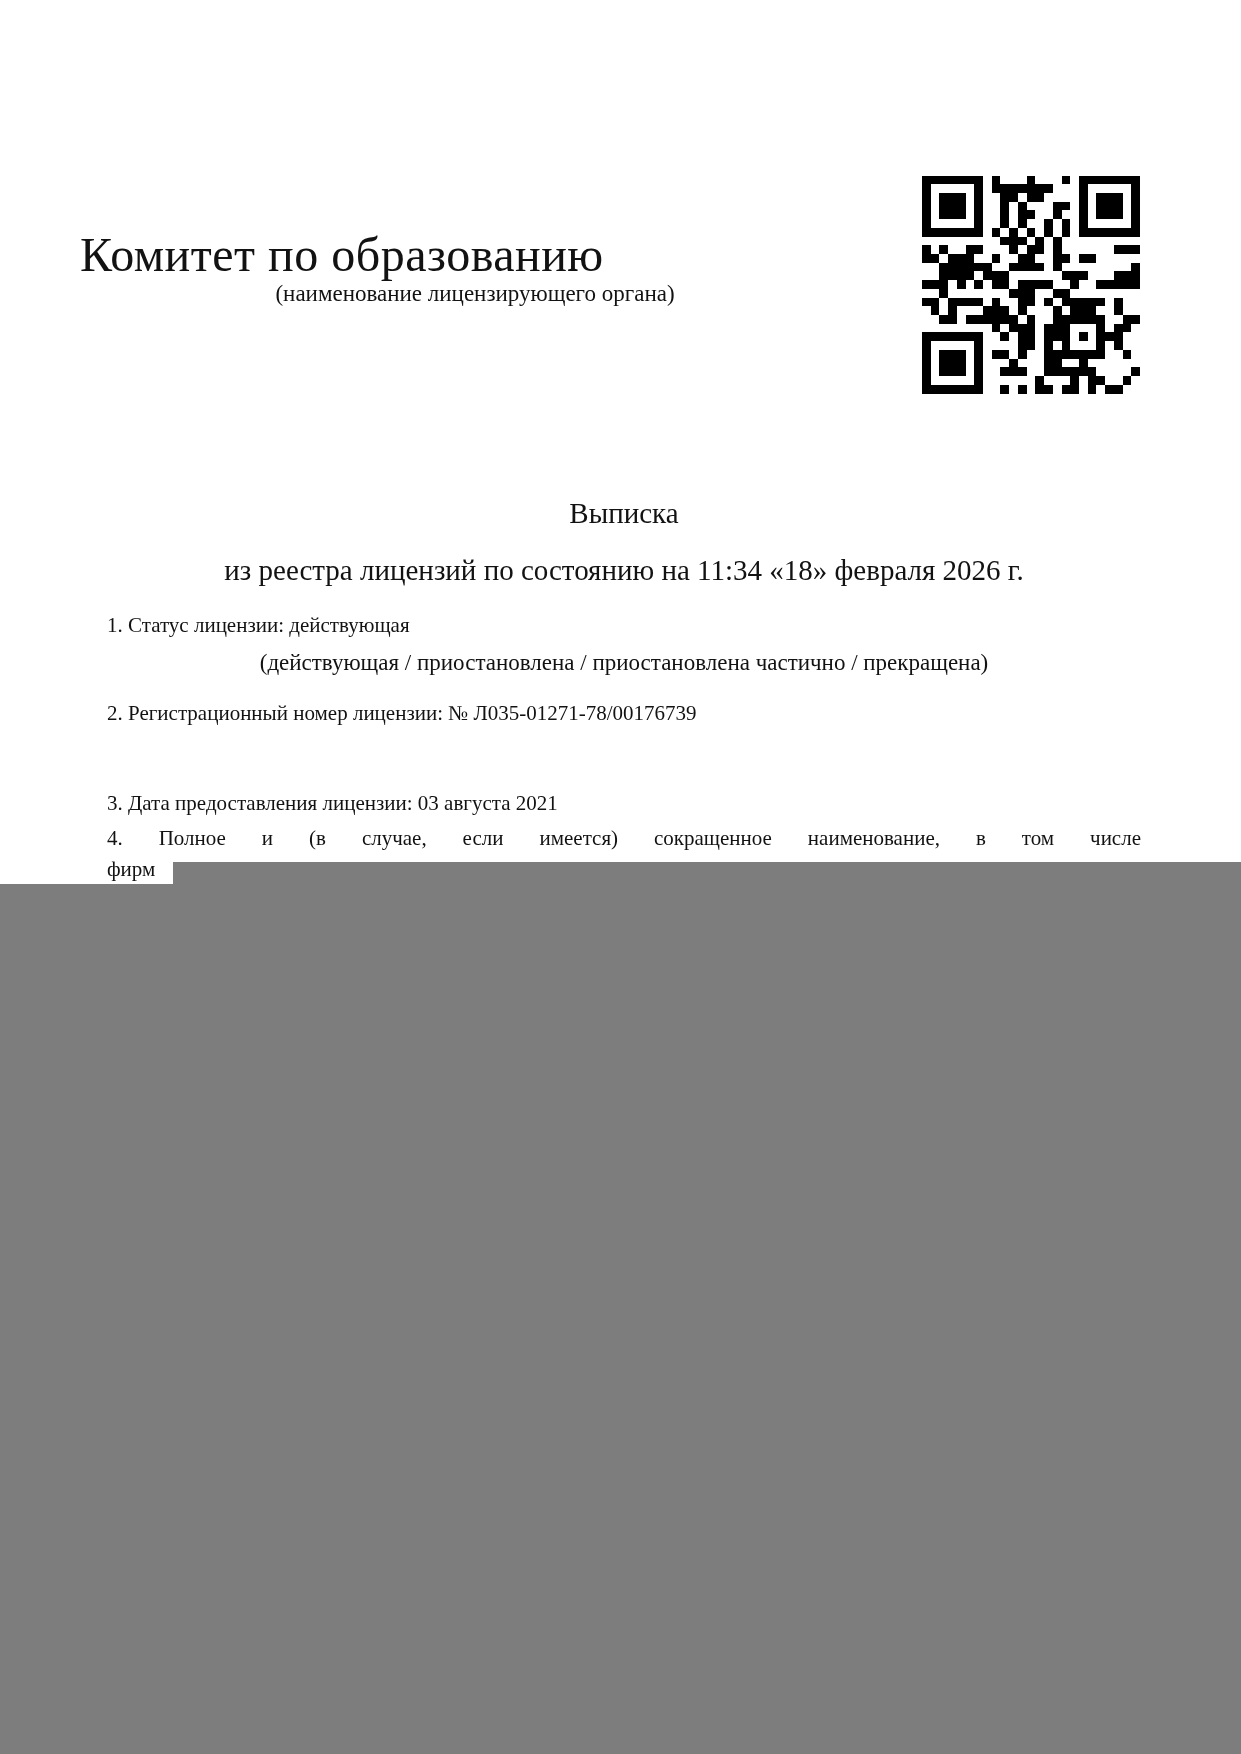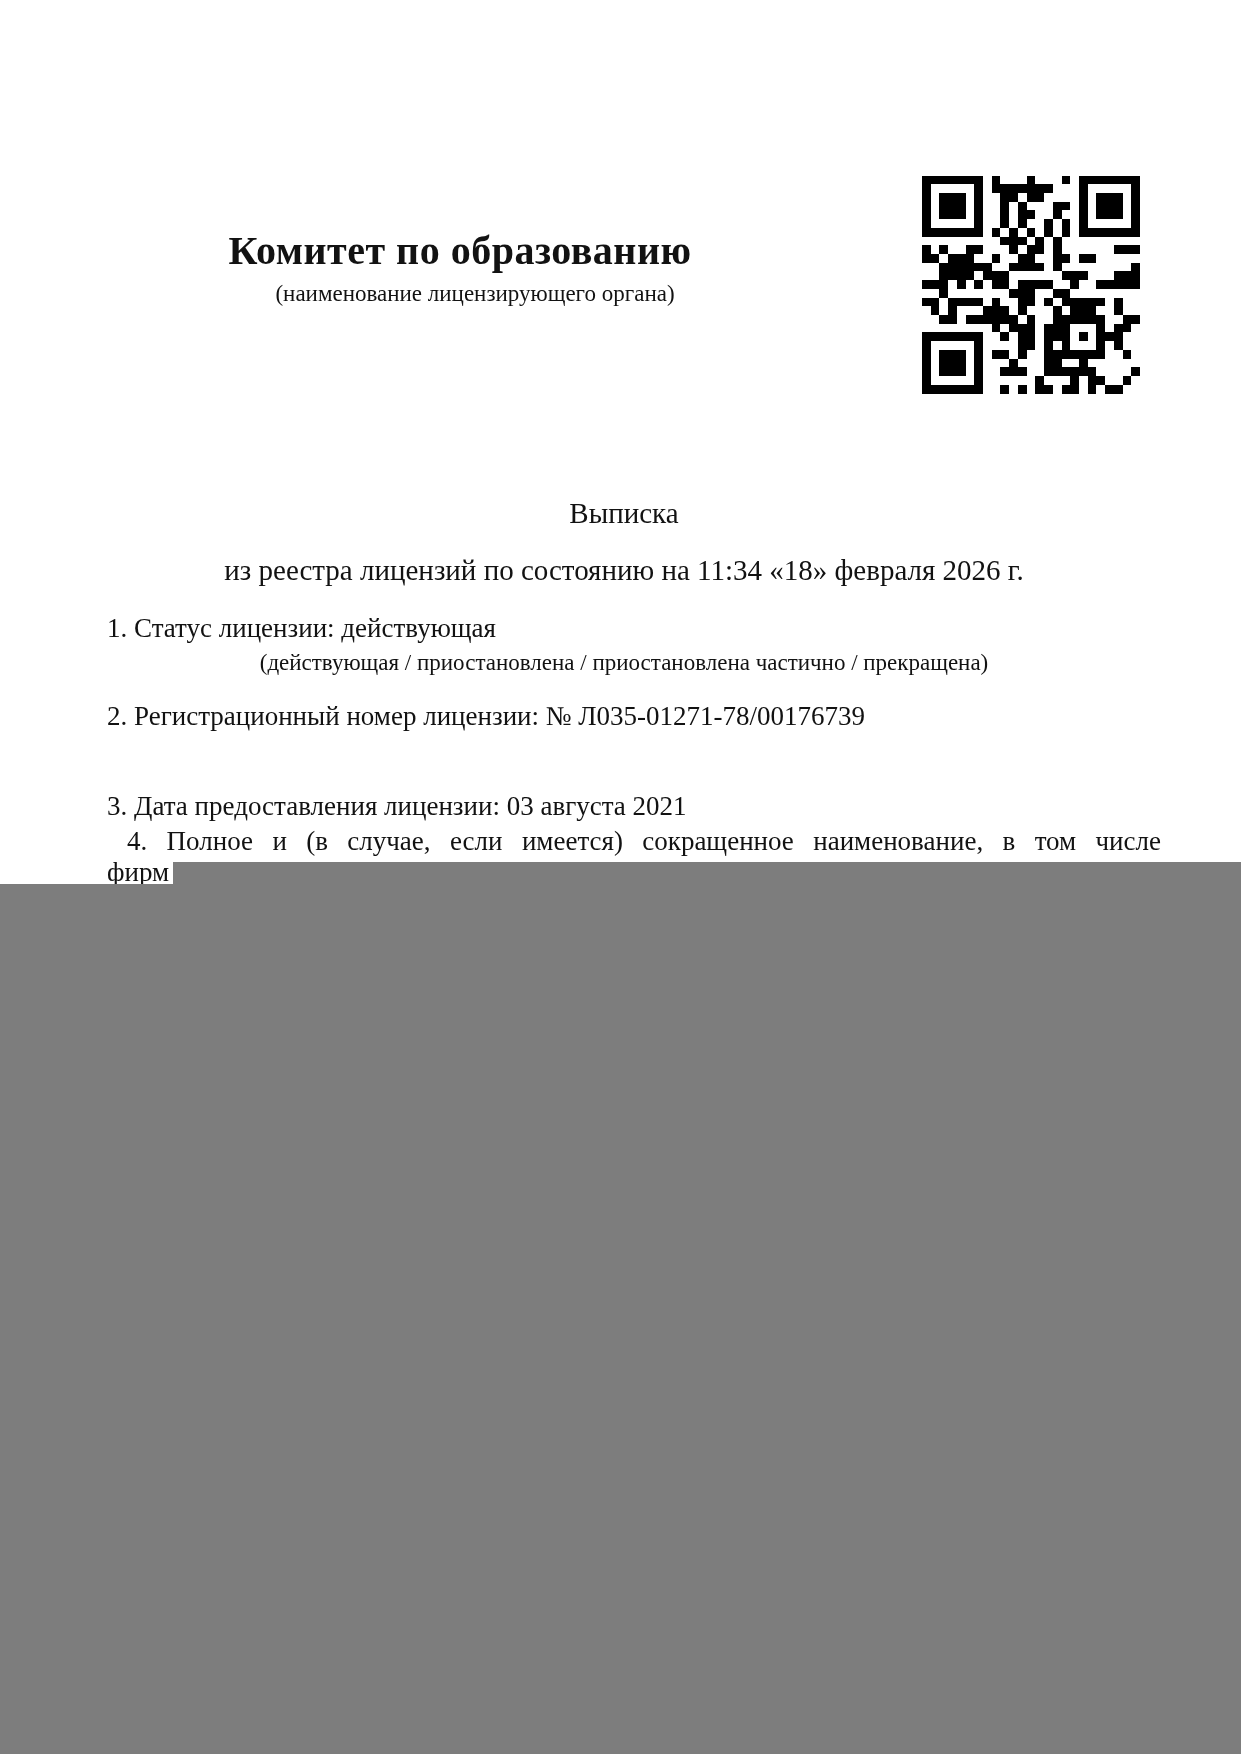--- a/index.html
+++ b/index.html
@@ -3,42 +3,42 @@
 <meta charset="utf-8">
 <style>
   html,body{margin:0;padding:0;}
   body{
     width:1241px;height:1754px;position:relative;overflow:hidden;
     background:#ffffff;color:#121212;
     font-family:"Liberation Serif", serif;
   }
   .abs{position:absolute;}
   .doc-title{
-    left:80px;top:227px;width:760px;text-align:center;
-    font-size:40px;font-weight:700;letter-spacing:0.5px;
+    left:80px;top:227px;width:760px;text-align:left;
+    font-size:48px;font-weight:400;letter-spacing:0.5px;
   }
   .doc-subtitle{
     left:80px;top:281px;width:790px;text-align:center;
     font-size:23px;
   }
   .qr{
     left:922px;top:172px;width:218px;height:225px;
   }
   .h-line1{left:107px;top:497px;width:1034px;text-align:center;font-size:29px;}
   .h-line2{left:107px;top:530px;width:1034px;text-align:center;font-size:29px;margin-top:24px;}
-  .item{left:107px;width:1034px;font-size:27px;white-space:nowrap;}
+  .item{left:107px;width:1034px;font-size:21px;white-space:nowrap;}
   .item-1{top:613px;}
   .item-note{
     left:107px;top:650px;width:1034px;text-align:center;font-size:23px;
   }
   .item-2{top:701px;}
   .item-3{top:767px;margin-top:24px;}
   .item-4{
     top:826px;white-space:normal;
-    text-align:justify;text-align-last:justify;margin-left:20px;
+    text-align:justify;text-align-last:justify;
   }
   .item-4b{top:857px;}
   .redact{background:#7d7d7d;}
   .redact-step{left:173px;top:862px;width:1068px;height:22px;}
   .redact-main{left:0px;top:884px;width:1241px;height:870px;}
 </style>
 </head>
 <body style="background: rgb(255, 255, 255); color: rgb(18, 18, 18);">
 
 <div class="abs doc-title">Комитет по образованию</div>

